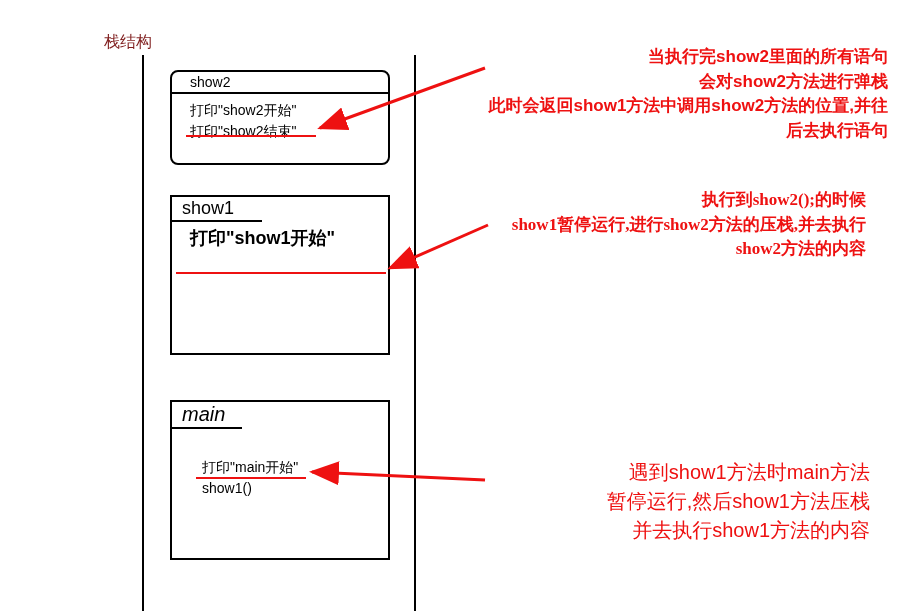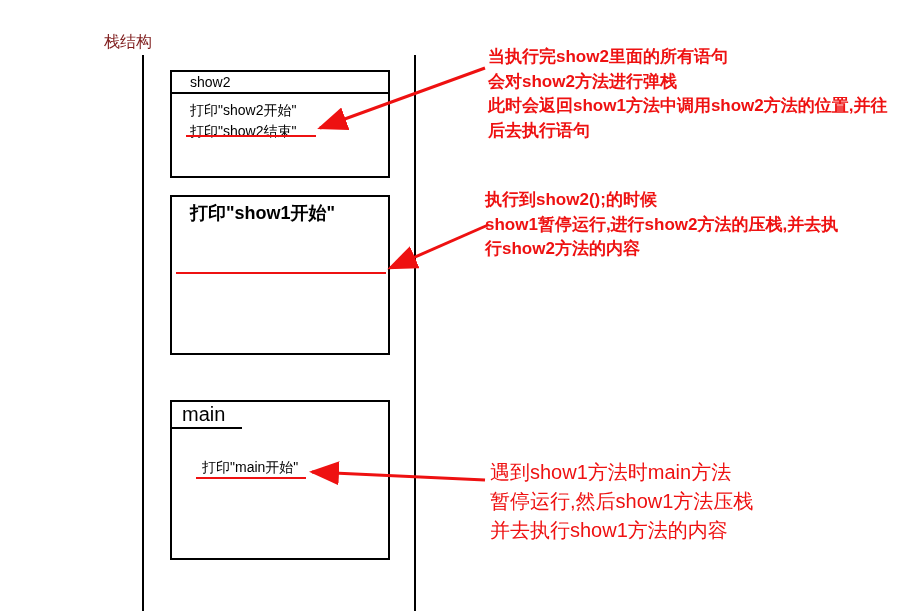--- a/index.html
+++ b/index.html
@@ -25,30 +25,30 @@
     width: 274px;
     height: 560px;
     border-left: 2px solid #000;
     border-right: 2px solid #000;
   }
   .frame {
     position: absolute;
     border: 2px solid #000;
     background: #fff;
   }
-  .frame-show2 { left: 170px; top: 70px;  width: 220px; height: 108px; }
+  .frame-show2 { left: 170px; top: 70px;  width: 220px; height: 95px; border-radius: 8px; }
   .frame-show1 { left: 170px; top: 195px; width: 220px; height: 160px; }
   .frame-main  { left: 170px; top: 400px; width: 220px; height: 160px; }
   .frame-title-wrap {
     border-bottom: 2px solid #000;
     padding: 1px 6px 1px 10px;
     display: inline-block;
     min-width: 90px;
   }
-  .frame-main .frame-title-wrap { min-width: 70px; }
+  .frame-main .frame-title-wrap { min-width: 70px; font-style: italic; }
   .frame-show2 .title-row { border-bottom: 2px solid #000; display:block; padding-left:18px; font-size:14px; line-height:20px;}
   .frame-title { font-size: 18px; }
   .frame-main .frame-title { font-size: 20px; }
   .frame-body {
     padding: 6px 10px 6px 18px;
     font-size: 14px;
     line-height: 1.5;
   }
   .frame-show1 .frame-body { font-size: 18px; font-weight: bold; line-height:1.4; padding-top:4px;}
   .frame-main  .frame-body { padding-top: 28px; padding-left: 30px; font-size:14px; }
@@ -59,23 +59,24 @@
   }
   .ul-show2 { left: 186px; top: 135px; width: 130px; }
   .ul-show1 { left: 176px; top: 272px; width: 210px; }
   .ul-main  { left: 196px; top: 477px; width: 110px; }
   .annot {
     position: absolute;
     color: #e11;
     font-size: 17px;
     font-weight: bold;
     line-height: 1.45;
+    text-align: right;
   }
   .annot-1 { left: 488px; top: 45px;  width: 400px; }
-  .annot-2 { left: 485px; top: 188px; width: 360px; }
+  .annot-2 { left: 506px; top: 188px; width: 360px; font-family: Liberation Serif, serif; }
   .annot-3 { left: 490px; top: 458px; width: 380px; font-weight: normal; font-size:20px; }
   svg.arrows {
     position: absolute;
     left: 0; top: 0;
     width: 901px; height: 611px;
     pointer-events: none;
   }
 </style>
 </head>
 <body>
@@ -87,30 +88,32 @@
 <div class="frame frame-show2">
   <span class="title-row"><span>show2</span></span>
   <div class="frame-body">
     <div>打印"show2开始"</div>
     <div>打印"show2结束"</div>
   </div>
 </div>
 <div class="red-underline ul-show2"></div>
 
 <div class="frame frame-show1">
+  <div class="frame-title-wrap"><span class="frame-title">show1</span></div>
   <div class="frame-body">
     <div>打印"show1开始"</div>
   </div>
 </div>
 <div class="red-underline ul-show1"></div>
 
 <div class="frame frame-main">
   <div class="frame-title-wrap"><span class="frame-title">main</span></div>
   <div class="frame-body">
     <div>打印"main开始"</div>
+    <div>show1()</div>
   </div>
 </div>
 <div class="red-underline ul-main"></div>
 
 <div class="annot annot-1">当执行完show2里面的所有语句<br>会对show2方法进行弹栈<br>此时会返回show1方法中调用show2方法的位置,并往后去执行语句</div>
 <div class="annot annot-2">执行到show2();的时候<br>show1暂停运行,进行show2方法的压栈,并去执行show2方法的内容</div>
 <div class="annot annot-3">遇到show1方法时main方法<br>暂停运行,然后show1方法压栈<br>并去执行show1方法的内容</div>
 
 <svg class="arrows">
   <defs>

